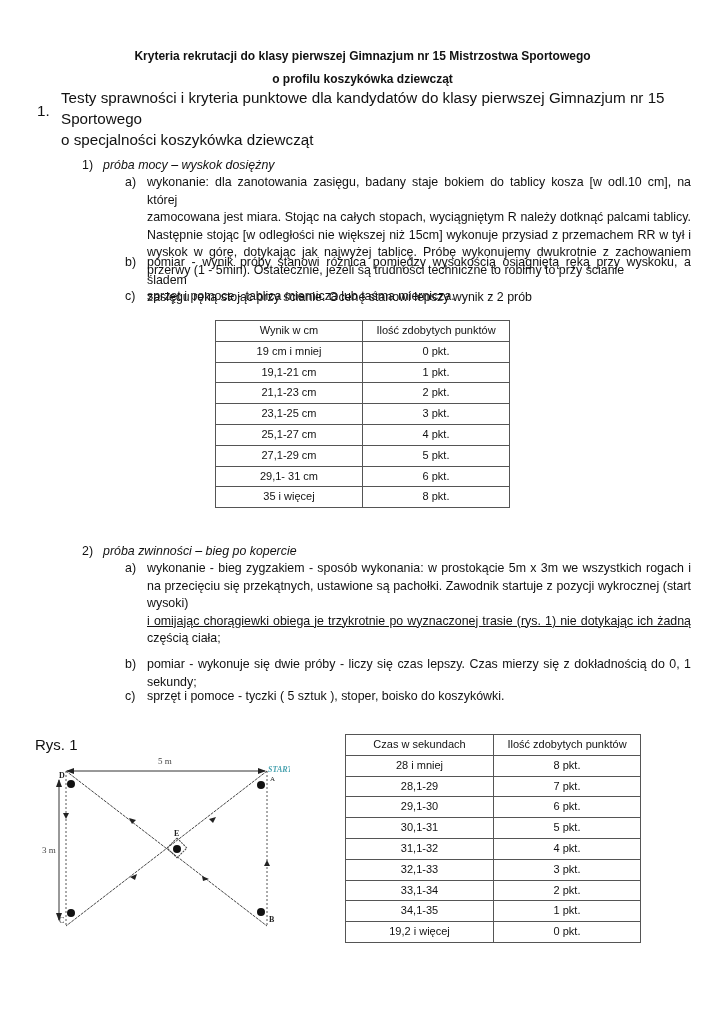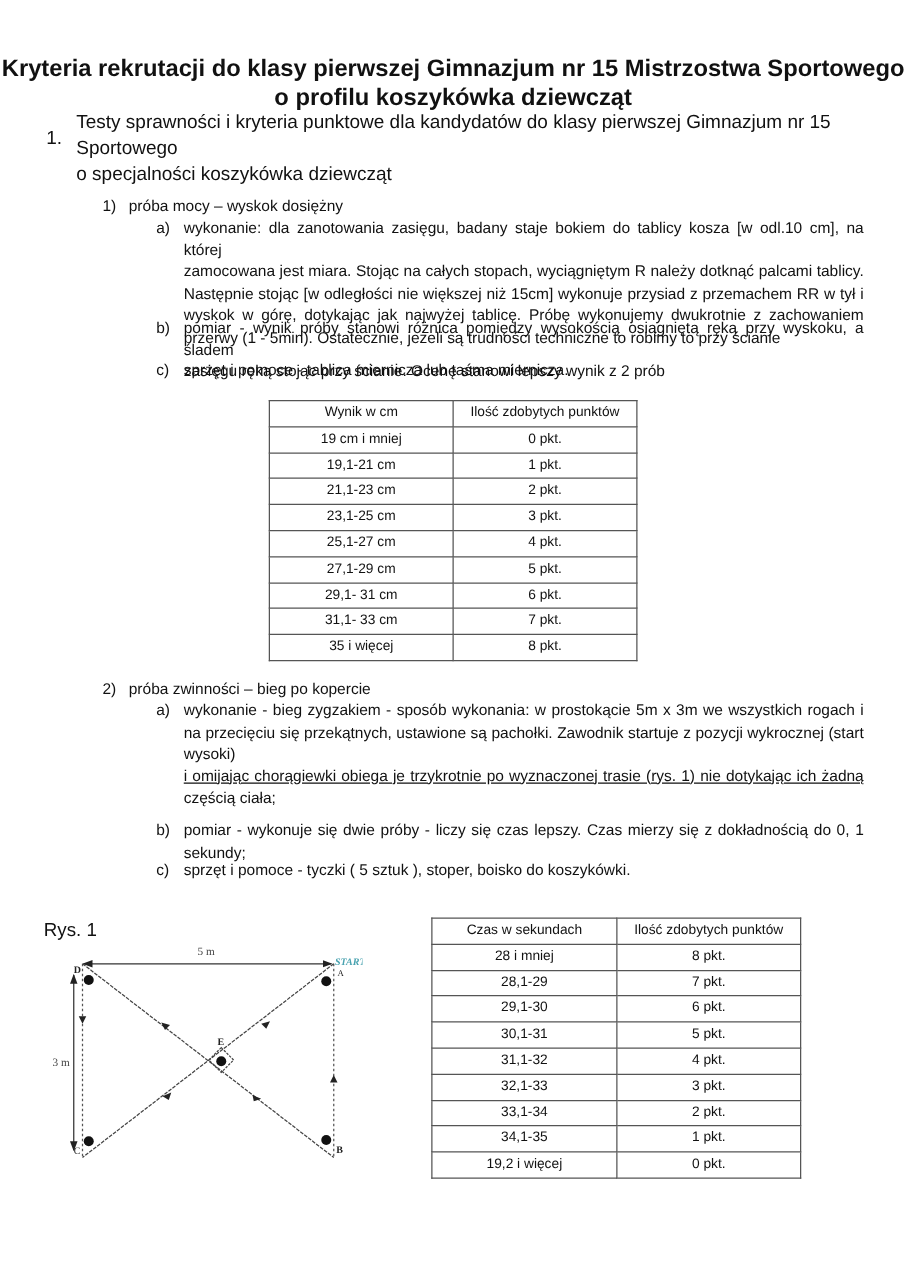--- a/index.html
+++ b/index.html
@@ -3,32 +3,32 @@
 <meta charset="utf-8">
 <style>
   html, body { margin: 0; padding: 0; background: #ffffff; }
   body {
     width: 725px; height: 1024px; position: relative; overflow: hidden;
     font-family: "Liberation Sans", sans-serif; color: #111;
   }
   .abs { position: absolute; }
   .title {
     left: 0; width: 725px; text-align: center; font-weight: bold;
-    font-size: 19px; line-height: 24px;
+    font-size: 12px; line-height: 24px;
   }
   .t1 { top: 44px; }
   .t2 { top: 67px; }
 
   .l1 { font-size: 15.2px; line-height: 21px; }
   .l1-num { left: 37px; top: 100px; }
   .l1-text { left: 61px; top: 87px; width: 640px; }
 
   .body { font-size: 12.4px; line-height: 17.5px; }
   .num2 { left: 82px; }
-  .txt2 { left: 103px; }
+  .txt2 { left: 103px; font-style: italic; }
   .num3 { left: 125px; }
   .txt3 { left: 147px; width: 544px; text-align: justify; }
 
   table.scores {
     position: absolute; border-collapse: collapse;
     font-size: 11px; font-family: "Liberation Sans", sans-serif; padding-left: 12px;
   }
   table.scores td {
     border: 1px solid #555; text-align: center; padding: 0;
     height: 19.8px; line-height: 19.8px;
@@ -103,24 +103,20 @@
         <td class="c1">25,1-27 cm</td>
         <td class="c2">4 pkt.</td>
       </tr>
   <tr>
         <td class="c1">27,1-29 cm</td>
         <td class="c2">5 pkt.</td>
       </tr>
   <tr>
         <td class="c1">29,1- 31 cm</td>
         <td class="c2">6 pkt.</td>
-      </tr>
-  <tr>
-        <td class="c1">31,1- 33 cm</td>
-        <td class="c2">7 pkt.</td>
       </tr>
   <tr>
         <td class="c1">35 i więcej</td>
         <td class="c2">8 pkt.</td>
       </tr>
 </tbody>
   </table>
 
 <div class="abs body num2" style="top:543px;">2)</div>
 <div class="abs body txt2" style="top:543px;">próba zwinności – bieg po kopercie</div>

